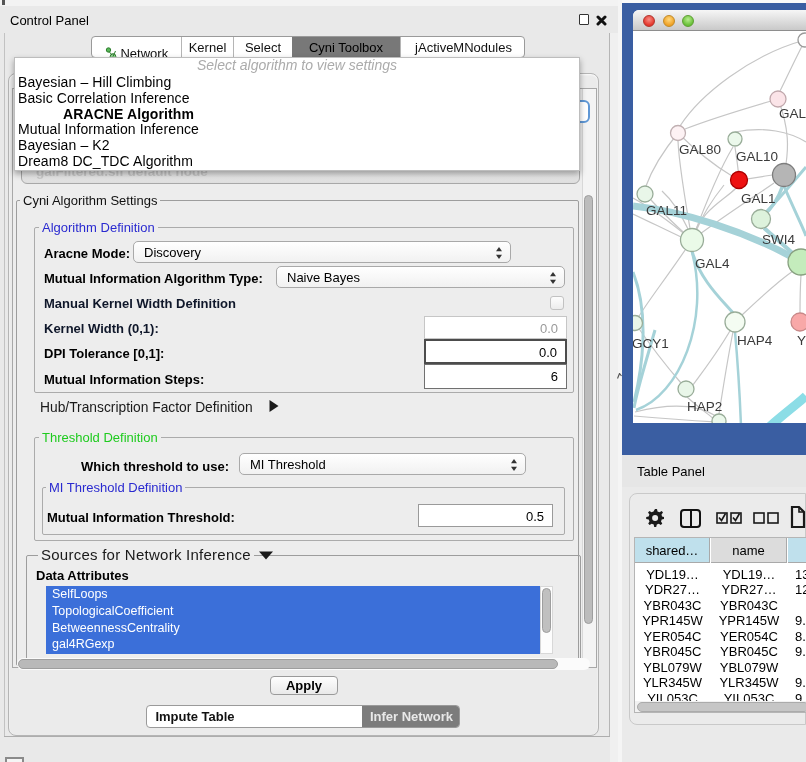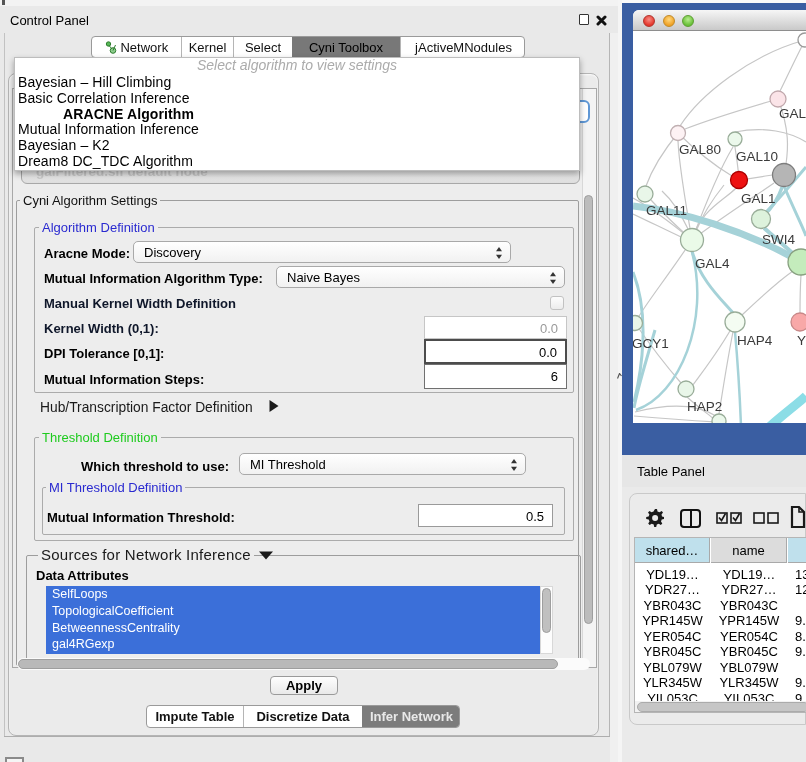--- a/index.html
+++ b/index.html
@@ -36,21 +36,21 @@
 <div class="abs" style="left:610px;top:33px;width:12px;height:729px;background:#f0f0f0;"></div>
 
 <div class="abs" style="left:8px;top:73px;width:591px;height:663px;border:1px solid #b5b5b5;border-radius:8px;background:#ebebeb;box-shadow:inset 0 1px 2px rgba(255,255,255,0.8);"></div>
 
 <div class="abs" style="left:12px;top:88px;width:585px;height:580px;border:1px solid #a8a8a8;background:#ededed;"></div>
 
 <div class="abs" style="left:582px;top:89px;width:14px;height:578px;background:#f4f4f4;border-left:1px solid #d8d8d8;"></div>
 <div class="abs" style="left:584px;top:195px;width:9px;height:429px;background:#bcbcbc;border:1px solid #9e9e9e;border-radius:5px;"></div>
 
 <div class="abs" style="left:91px;top:36px;width:434px;height:22px;background:#fff;border:1px solid #9a9a9a;border-radius:4px;overflow:hidden;">
-  <div class="seg" style="left:0;width:89px;padding-top:3px;"><svg width="12" height="13" viewBox="0 0 12 13" style="vertical-align:-2px;">
+  <div class="seg" style="left:0;width:89px;padding-top:9px;"><svg width="12" height="13" viewBox="0 0 12 13" style="vertical-align:-2px;">
         <circle cx="3.5" cy="3" r="2.2" fill="#58b858" stroke="#2e7d2e"></circle>
         <circle cx="8" cy="9.5" r="2.8" fill="#8fce8f" stroke="#2e7d2e"></circle>
         <path d="M4 4.5 L7 8 M8 9.5 L10.5 4" stroke="#2e7d2e" stroke-width="1"></path>
       </svg> Network</div>
   <div class="seg" style="left:89px;width:52px;padding-top:3px;border-left:1px solid #b5b5b5;">Kernel</div>
   <div class="seg" style="left:141px;width:59px;padding-top:3px;border-left:1px solid #b5b5b5;">Select</div>
   <div class="seg" style="left:200px;width:108px;padding-top:3px;background:#787878;color:#000000;">Cyni Toolbox</div>
   <div class="seg" style="left:308px;width:126px;padding-top:3px;border-left:1px solid #b5b5b5;">jActiveMNodules</div>
 </div>
 
@@ -138,21 +138,20 @@
 <div class="abs" style="left:540px;top:586px;width:13px;height:68px;background:#fdfdfd;border:1px solid #d8d8d8;"></div>
 <div class="abs" style="left:542px;top:588px;width:9px;height:45px;background:#c0c0c0;border:1px solid #9e9e9e;border-radius:5px;"></div>
 
 <div class="abs" style="left:17px;top:658px;width:573px;height:12px;background:#fbfbfb;border-radius:6px;"></div>
 <div class="abs" style="left:18px;top:659px;width:540px;height:10px;background:#b9b9b9;border:1px solid #9e9e9e;border-radius:5px;"></div>
 
 <div class="abs" style="left:270px;top:676px;width:68px;height:19px;border:1px solid #9a9a9a;border-radius:4px;background:linear-gradient(#fefefe,#e9e9e9);text-align:center;font-size:13px;font-weight:600;padding-top:1px;">Apply</div>
 
 <div class="abs" style="left:146px;top:705px;width:314px;height:23px;background:#fff;border:1px solid #9a9a9a;border-radius:4px;overflow:hidden;font-weight:600;">
   <div class="seg" style="left:0;width:96px;padding-top:3px;">Impute Table</div>
-  <div class="seg" style="left:96px;width:119px;padding-top:3px;border-left:1px solid #b5b5b5;">Discretize Data</div>
   <div class="seg" style="left:215px;width:99px;padding-top:3px;background:#7c7c7c;color:#e8e8e8;">Infer Network</div>
 </div>
 
 <div class="abs" style="left:5px;top:757px;width:19px;height:10px;border:2px solid #8a8a8a;background:#f5f5f5;"></div>
 
 <div class="abs" style="left:618px;top:0;width:4px;height:762px;background:#f5f5f5;"></div>
 <div class="abs" style="left:622px;top:0;width:184px;height:3px;background:#fafafa;"></div>
 <div class="abs" style="left:622px;top:3px;width:184px;height:452px;background:#3a5ea2;"></div>
 
 <div class="abs" style="left:633px;top:10px;width:173px;height:413px;background:#fff;border-top-left-radius:6px;overflow:hidden;">

